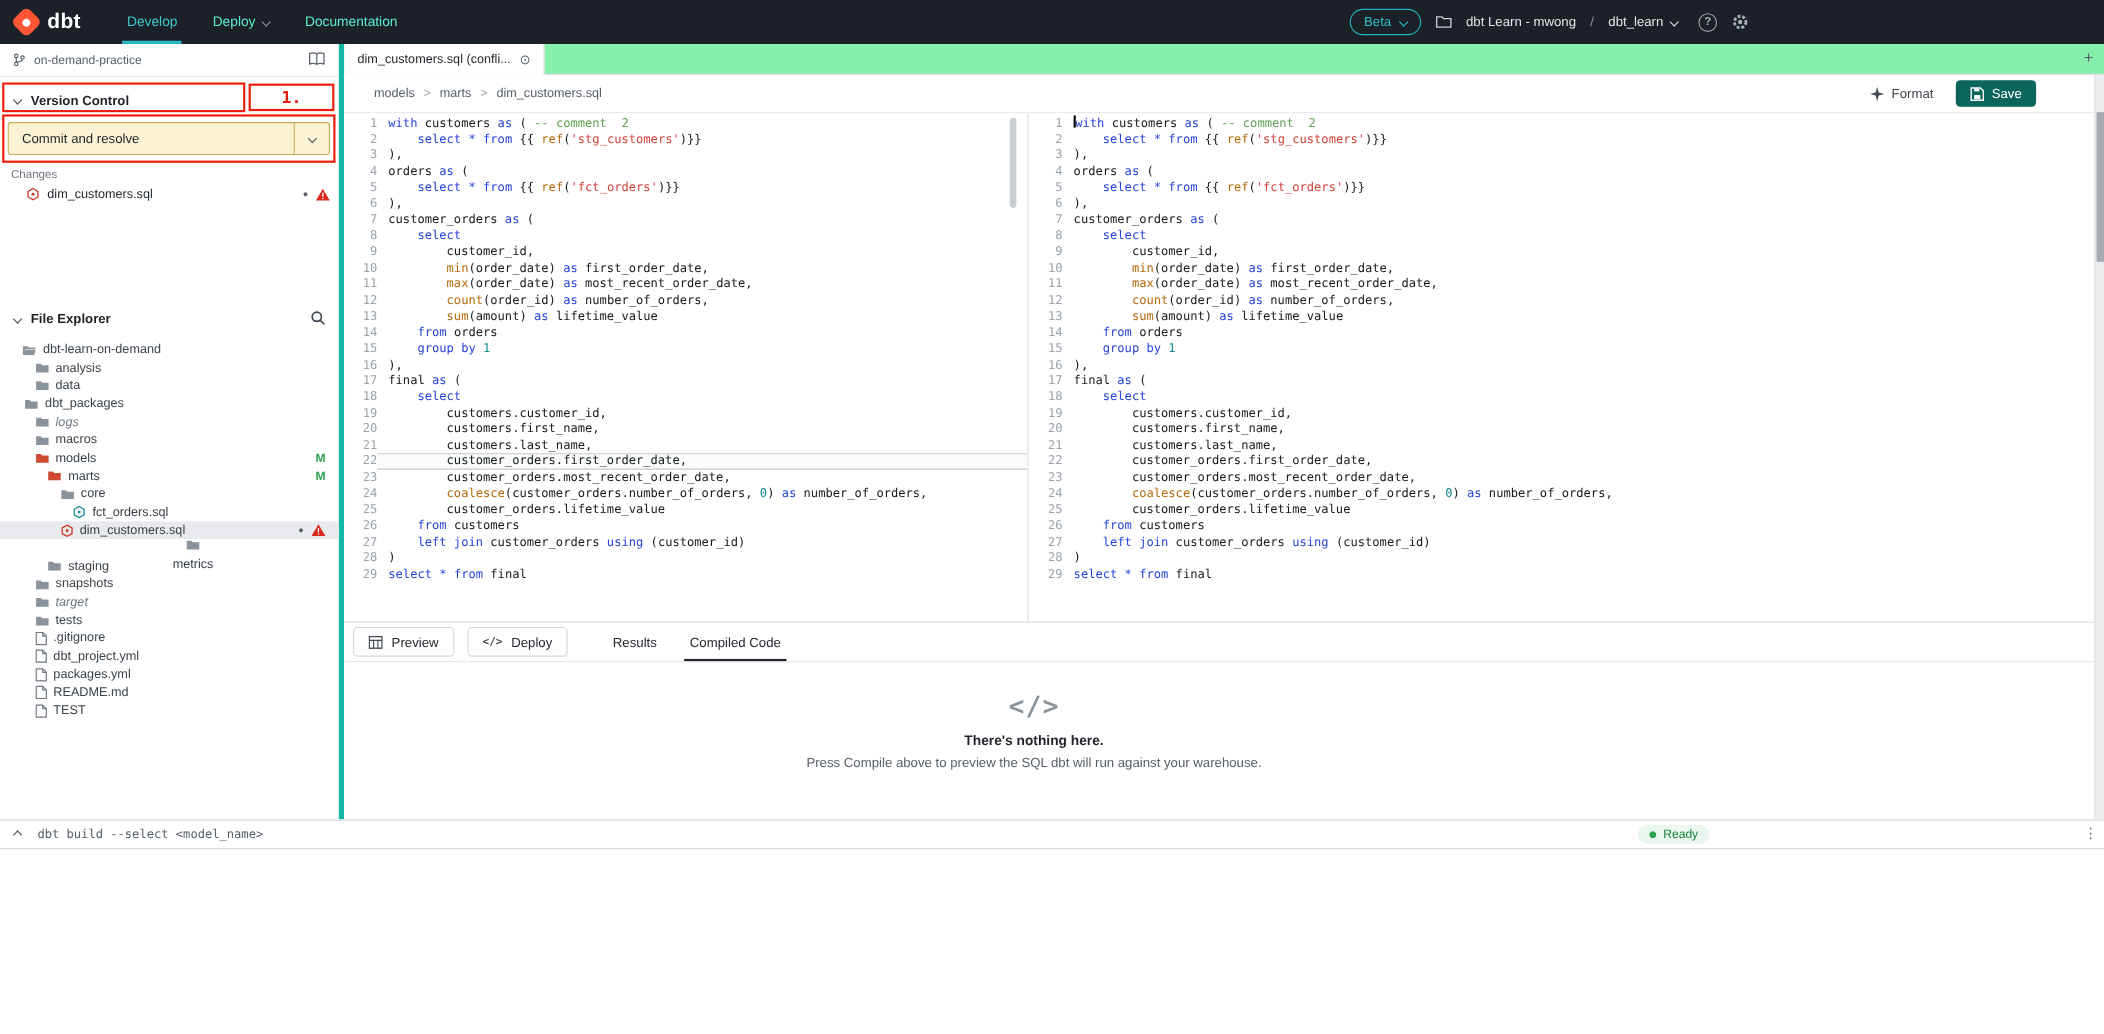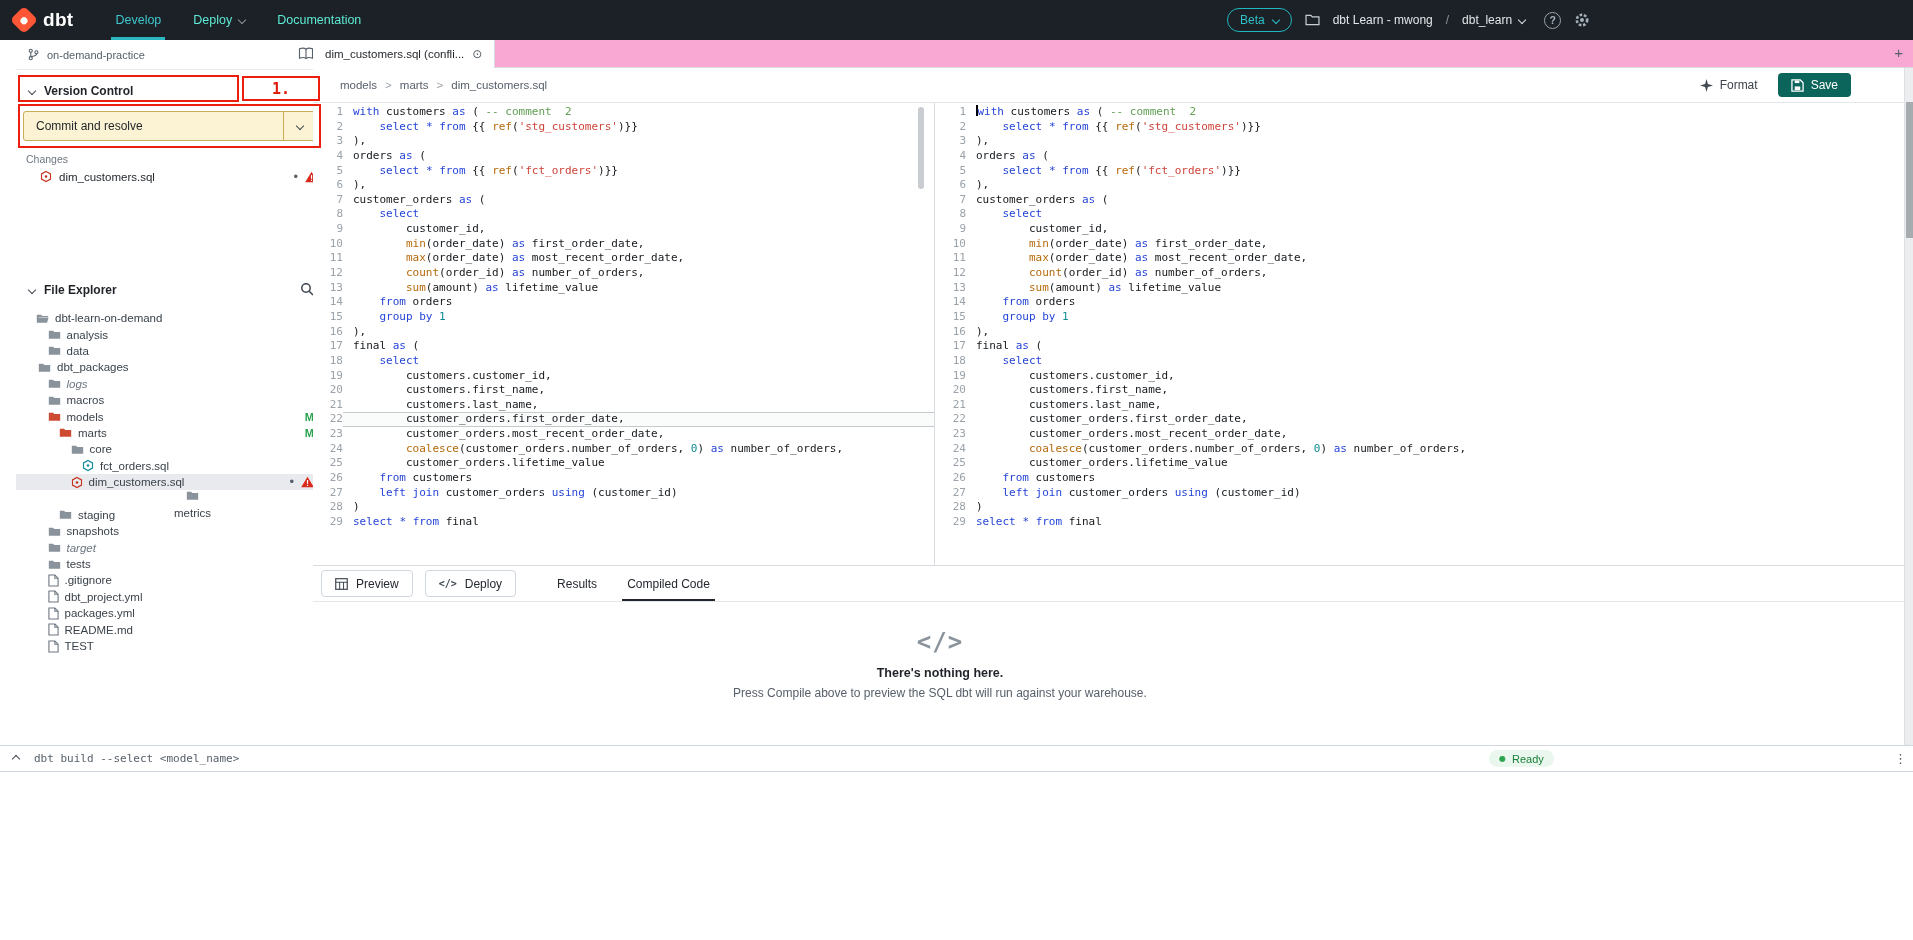--- a/index.html
+++ b/index.html
@@ -24,21 +24,21 @@
   .gear-wrap { cursor:pointer; display:flex; align-items:center; }
 
   
   .chev { display:inline-block; width:6px; height:6px; border-right:1.6px solid #8b949e; border-bottom:1.6px solid #8b949e; transform:rotate(45deg); }
   .chev.teal { border-color:#2fbfc6; }
   .chev.light { border-color:#dfe3e6; }
   .chev.dark { border-color:#424a53; }
   .chev.up { transform:rotate(-135deg); }
 
   
-  .sidebar { position:absolute; left:16px; top:40px; width:313px; height:705px; background:#fff; border-right:3px solid #14b8a6; }
+  .sidebar { position:absolute; left:0; top:40px; width:313px; height:705px; background:#fff; border-right:5px solid #14b8a6; }
   .branch-row { position:absolute; top:0; left:0; width:100%; height:30px; border-bottom:1px solid #e7eaed; display:flex; align-items:center; gap:8px; padding-left:12px; font-size:11px; color:#57606a; }
   .book { position:absolute; right:12px; top:7px; cursor:pointer; }
   .section-header { position:absolute; left:0; width:100%; display:flex; align-items:center; gap:9px; font-weight:700; font-size:12px; color:#1f2328; padding-left:13px; cursor:pointer; }
   .section-header.vc { top:42px; height:18px; }
   .section-header.fe { top:241px; height:18px; }
   .search { position:absolute; right:12px; top:1px; cursor:pointer; }
   .commit-btn { position:absolute; left:7px; top:71px; width:293px; height:30px; background:#fcf3d4; border:1px solid #c9ad55; border-radius:3px; display:flex; align-items:center; font-size:12px; color:#1f2328; cursor:pointer; }
   .commit-label { padding-left:12px; flex:1; }
   .commit-caret { width:32px; height:100%; border-left:1px solid #c9ad55; display:flex; align-items:center; justify-content:center; }
   .changes-label { position:absolute; left:10px; top:113px; font-size:10.5px; color:#6e7781; }
@@ -55,21 +55,21 @@
   .tree-row .row-right { padding-right:12px; }
 
   
   .anno { position:absolute; border:2px solid #ec1e0e; pointer-events:none; z-index:9; }
   #anno-vc { left:2px; top:35px; width:221px; height:27px; }
   #anno-step { left:226px; top:36px; width:78px; height:25px; display:flex; align-items:center; justify-content:center; font-family:"DejaVu Sans Mono", monospace; font-weight:bold; font-size:15px; color:#e11b0b; background:#fff; }
   #anno-commit { left:2px; top:64px; width:303px; height:44px; }
 
   
   .main { position:absolute; left:313px; top:40px; width:1600px; height:705px; background:#fff; }
-  .tabstrip { position:absolute; top:0; left:0; width:1600px; height:28px; background:#f9a8d4; border-bottom:1px solid #d7dbdf; display:flex; }
+  .tabstrip { position:absolute; top:0; left:0; width:1600px; height:28px; background:#86efac; border-bottom:1px solid #d7dbdf; display:flex; }
   .tab { display:flex; align-items:center; gap:8px; background:#fff; padding:0 12px; height:28px; font-size:11.5px; color:#1f2328; border-right:1px solid #d7dbdf; cursor:pointer; }
   .tab-dot { color:#57606a; font-family:"DejaVu Sans", sans-serif; font-size:12px; }
   .newtab { position:absolute; right:10px; top:4px; font-size:15px; color:#57606a; cursor:pointer; }
   .toolbar { position:absolute; top:28px; left:0; width:1600px; height:35px; background:#fff; border-bottom:1px solid #e4e7ea; display:flex; align-items:center; }
   .breadcrumb { margin-left:27px; font-size:11.5px; color:#57606a; display:flex; gap:8px; align-items:center; }
   .crumb-sep { color:#9aa2aa; }
   .toolbar-right { position:absolute; right:62px; display:flex; align-items:center; gap:20px; }
   .format-btn { display:flex; align-items:center; gap:7px; font-size:12px; color:#3b434b; cursor:pointer; }
   .save-btn { display:flex; align-items:center; gap:7px; background:#0c655a; color:#fff; font-size:12px; border-radius:4px; padding:5px 13px; cursor:pointer; }
 

